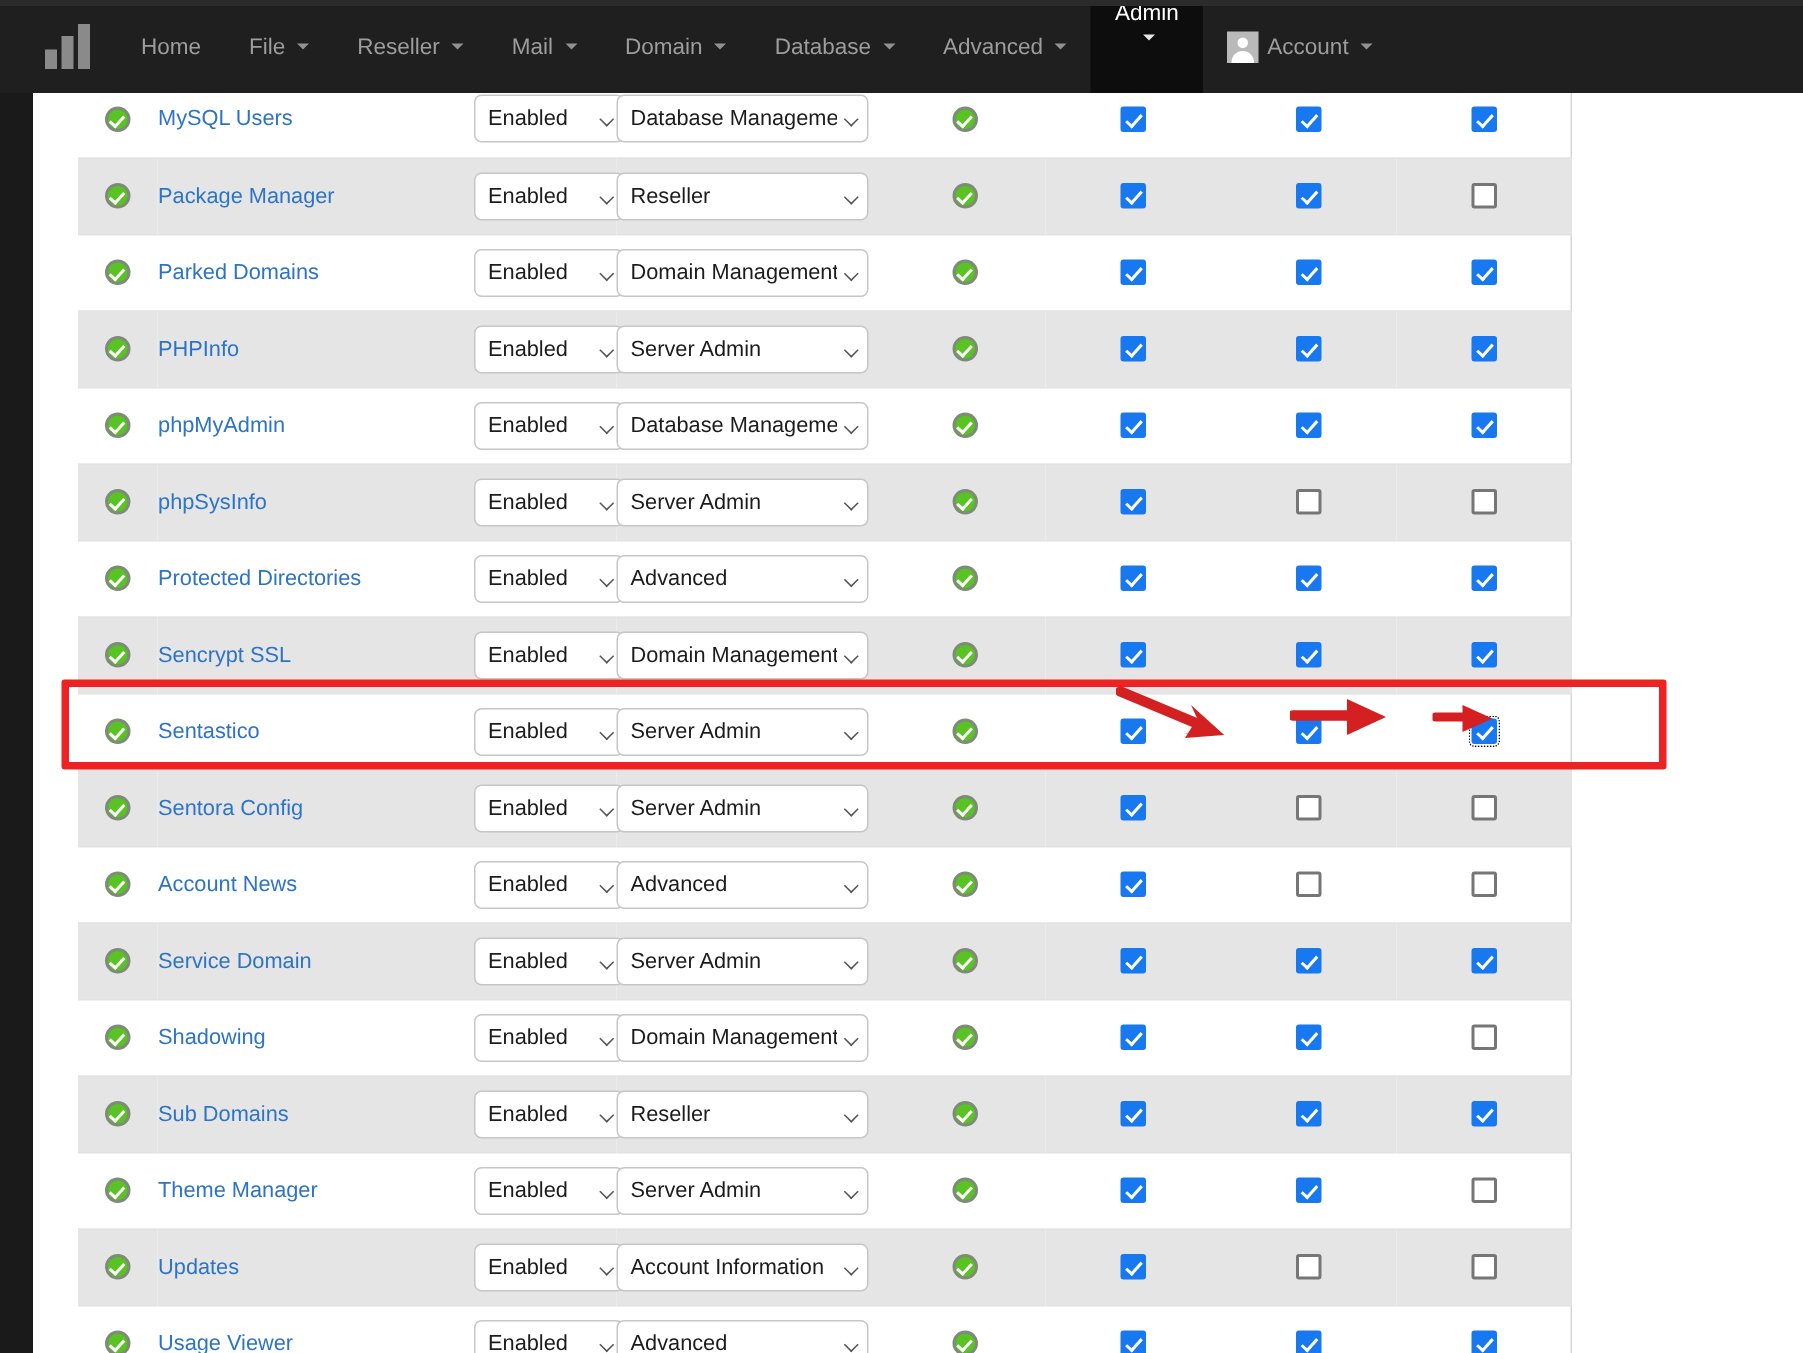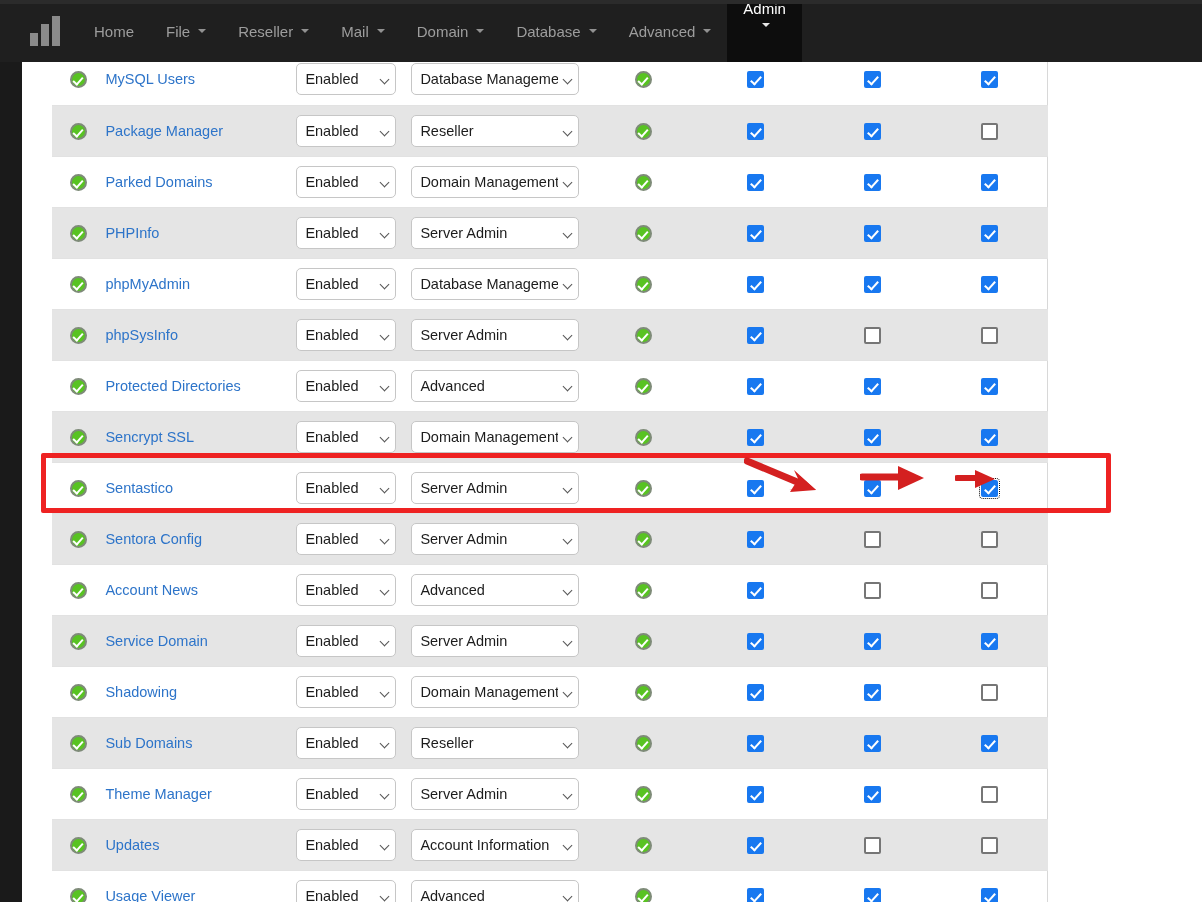--- a/index.html
+++ b/index.html
@@ -174,21 +174,21 @@
   .sel-wrap { position: relative; display: inline-block; }
   .sel-wrap .chev {
     position: absolute;
     right: 8px; top: 13px;
     width: 7px; height: 7px;
     border-right: 1.6px solid #555;
     border-bottom: 1.6px solid #555;
     transform: rotate(45deg);
     pointer-events: none;
   }
-  .sel-enabled { width: 100px; }
+  .sel-enabled { width: 100px; margin-left: 20px; }
   .sel-group   { width: 168px; }
 
   
   .cbx {
     display: inline-block;
     width: 17px; height: 17px;
     border-radius: 2px;
     vertical-align: middle;
     cursor: pointer;
     position: relative;
@@ -263,20 +263,25 @@
         <span class="caret"></span>
       </div>
       <div class="nav-item">
         <span>Advanced</span>
         <span class="caret"></span>
       </div>
       <div class="nav-item active">
         <span>Admin</span>
         <span class="caret"></span>
       </div>
+      <div class="nav-item">
+        <span class="avatar"></span>
+        <span>Account</span>
+        <span class="caret"></span>
+      </div>
     </div>
 </div>
 
 <div class="page-wrap">
   <div class="content-panel">
     <table class="perm-table">
       <tbody id="table-body">
           <tr>
             <td class="col-status"><span class="ok-badge"></span></td>
             <td class="col-name"><a class="mod-link">MySQL Users</a></td>

